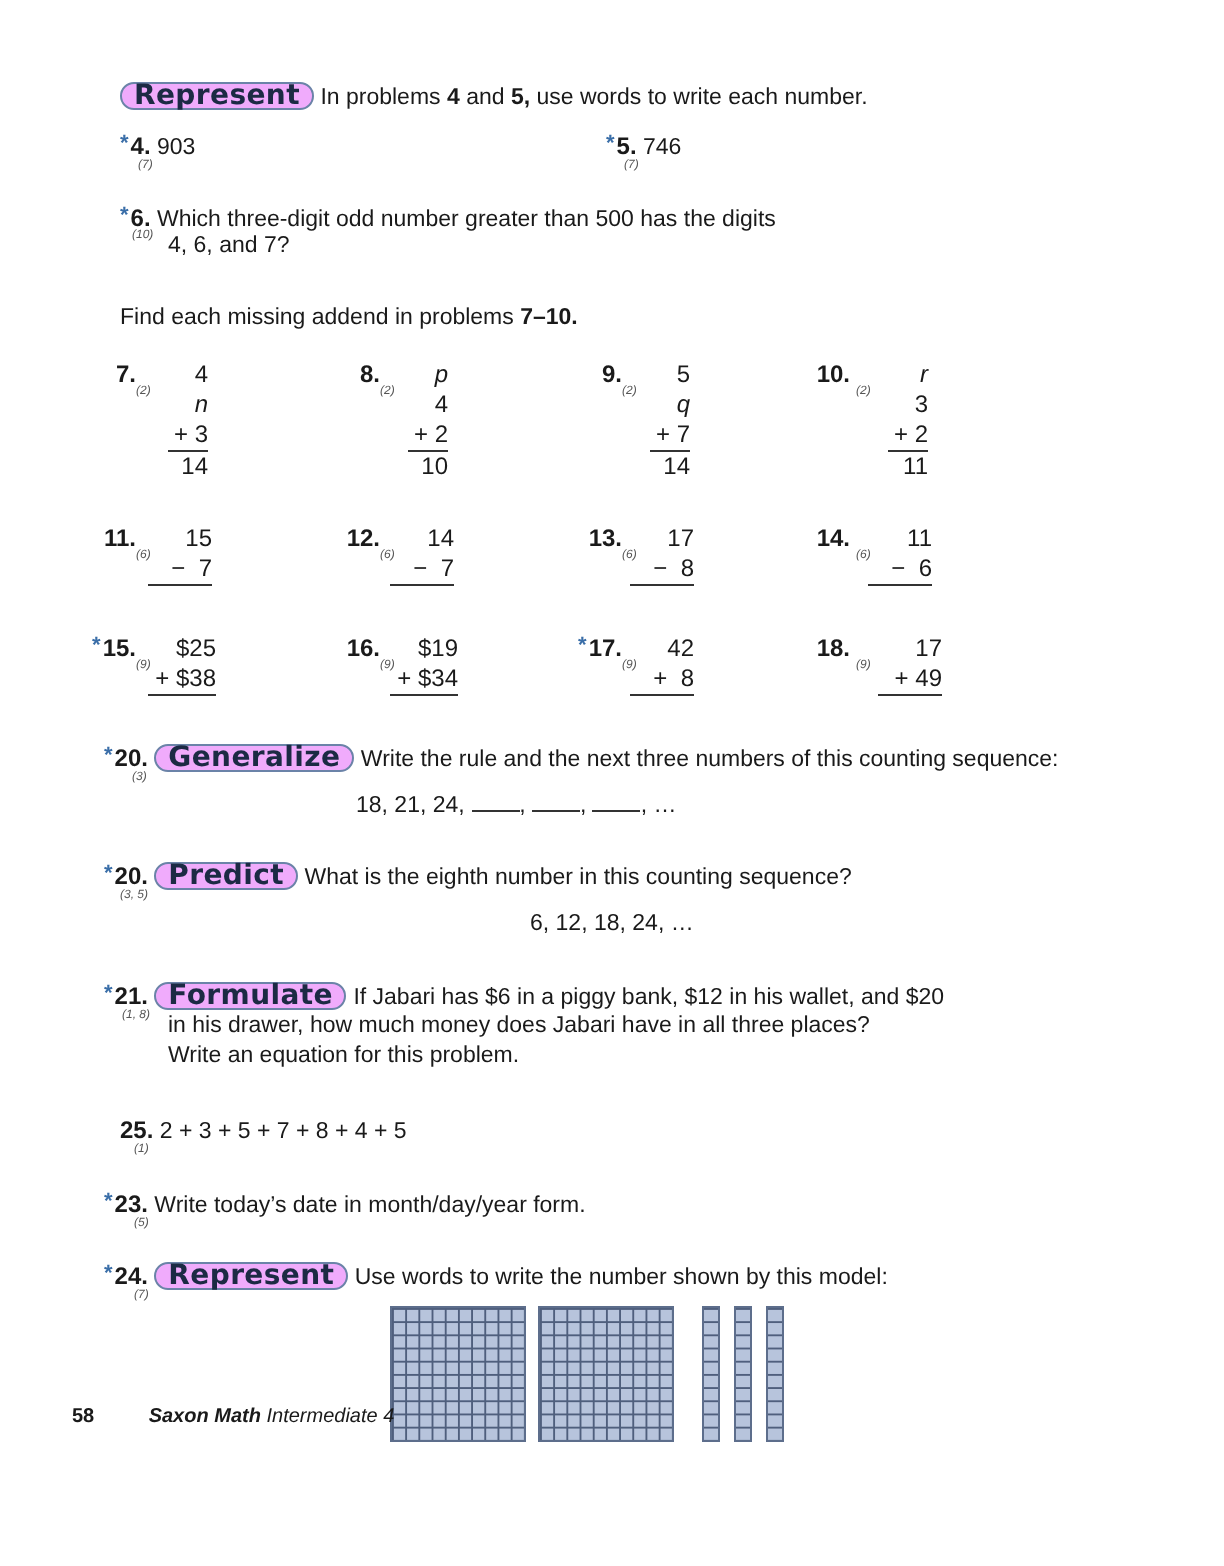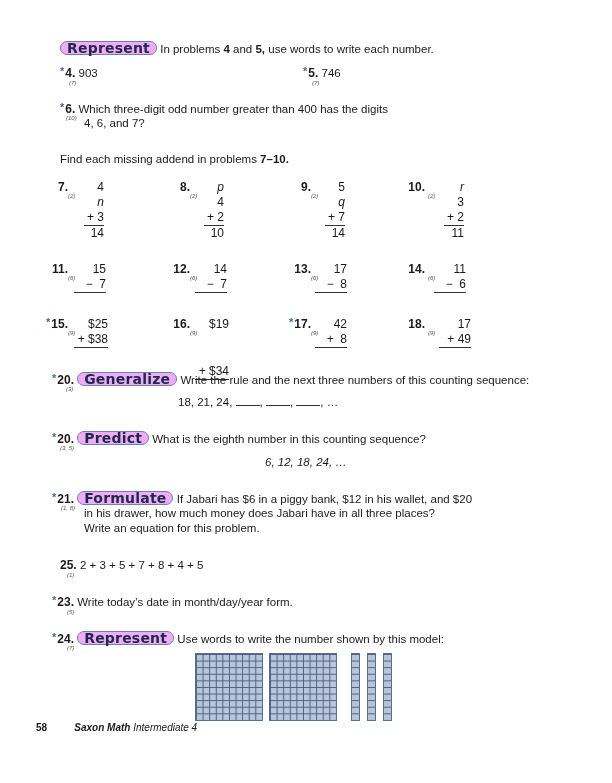--- a/index.html
+++ b/index.html
@@ -57,21 +57,21 @@
 <span class="ref" style="left:69px; top:80px;">(7)</span>
 
 <div class="abs" style="left:303px; top:66px;">
   <span class="star">*</span><span class="pnum">5.</span>
   <span>746</span>
 </div>
 <span class="ref" style="left:312px; top:80px;">(7)</span>
 
 <div class="abs" style="left:60px; top:102px;">
   <span class="star">*</span><span class="pnum">6.</span>
-  <span>Which three-digit odd number greater than 400 has the digits</span>
+  <span>Which three-digit odd number greater than 500 has the digits</span>
 </div>
 <span class="ref" style="left:66px; top:115px;">(10)</span>
 <div class="abs" style="left:84px; top:117px;">4, 6, and 7?</div>
 
 <div class="abs" style="left:60px; top:153px;">
   <span>Find each missing addend in problems </span><b>7–10.</b>
 </div>
 
 <div class="prob" style="left:40px; top:180px;">
   <div class="numwrap"><span class="pnum">7.</span></div>
@@ -160,21 +160,21 @@
     <div>$25</div>
     <div class="u" style="white-space:pre;">+ $38</div>
   </div>
 </div>
 
 <div class="prob" style="left:162px; top:317px;">
   <div class="numwrap"><span class="pnum">16.</span></div>
   <span class="ref" style="left:28px; top:13px;">(9)</span>
   <div class="col" style="left:33px; width:34px;">
     <div>$19</div>
-    <div class="u" style="white-space:pre;margin-top:32px;">+ $34</div>
+    <div class="u" style="white-space:pre;">+ $34</div>
   </div>
 </div>
 
 <div class="prob" style="left:283px; top:317px;">
   <div class="numwrap"><span class="star">*</span><span class="pnum">17.</span></div>
   <span class="ref" style="left:28px; top:13px;">(9)</span>
   <div class="col" style="left:32px; width:32px;">
     <div>42</div>
     <div class="u" style="white-space:pre;">+  8</div>
   </div>
@@ -202,21 +202,21 @@
   <span class="blank"></span>,
   <span>…</span>
 </div>
 
 <div class="abs" style="left:52px; top:431px;">
   <span class="star">*</span><span class="pnum">20.</span>
   <span class="badge">Predict</span>
   <span>What is the eighth number in this counting sequence?</span>
 </div>
 <span class="ref" style="left:60px; top:445px;">(3, 5)</span>
-<div class="abs" style="left:265px; top:456px;font-style:italic;">6, 12, 18, 24, …</div>
+<div class="abs" style="left:265px; top:456px;">6, 12, 18, 24, …</div>
 
 <div class="abs" style="left:52px; top:491px;">
   <span class="star">*</span><span class="pnum">21.</span>
   <span class="badge">Formulate</span>
   <span>If Jabari has $6 in a piggy bank, $12 in his wallet, and $20</span>
 </div>
 <span class="ref" style="left:61px; top:505px;">(1, 8)</span>
 <div class="abs" style="left:84px; top:507px;">in his drawer, how much money does Jabari have in all three places?</div>
 <div class="abs" style="left:84px; top:522px;">Write an equation for this problem.</div>
 
@@ -240,16 +240,16 @@
 <span class="ref" style="left:67px; top:645px;">(7)</span>
 
 <div class="block-model" id="block-model" style="left:195px; top:653px; width:200px; height:66px;">
     <div class="flat" style="left: 0px; top: 0px;"></div>
     <div class="flat" style="left: 74px; top: 0px;"></div>
     <div class="rod" style="left: 156px; top: 0px;"></div>
     <div class="rod" style="left: 172px; top: 0px;"></div>
     <div class="rod" style="left: 188px; top: 0px;"></div>
   </div>
 
-<div class="abs" style="left:36px; top:721px;">
+<div class="abs" style="left:36px; top:702px;">
   <span class="footer-num">58</span>
   <span class="footer-title" style="margin-left:24px;"><b>Saxon Math</b><span> Intermediate 4</span></span>
 </div>
 
 </body></html>

